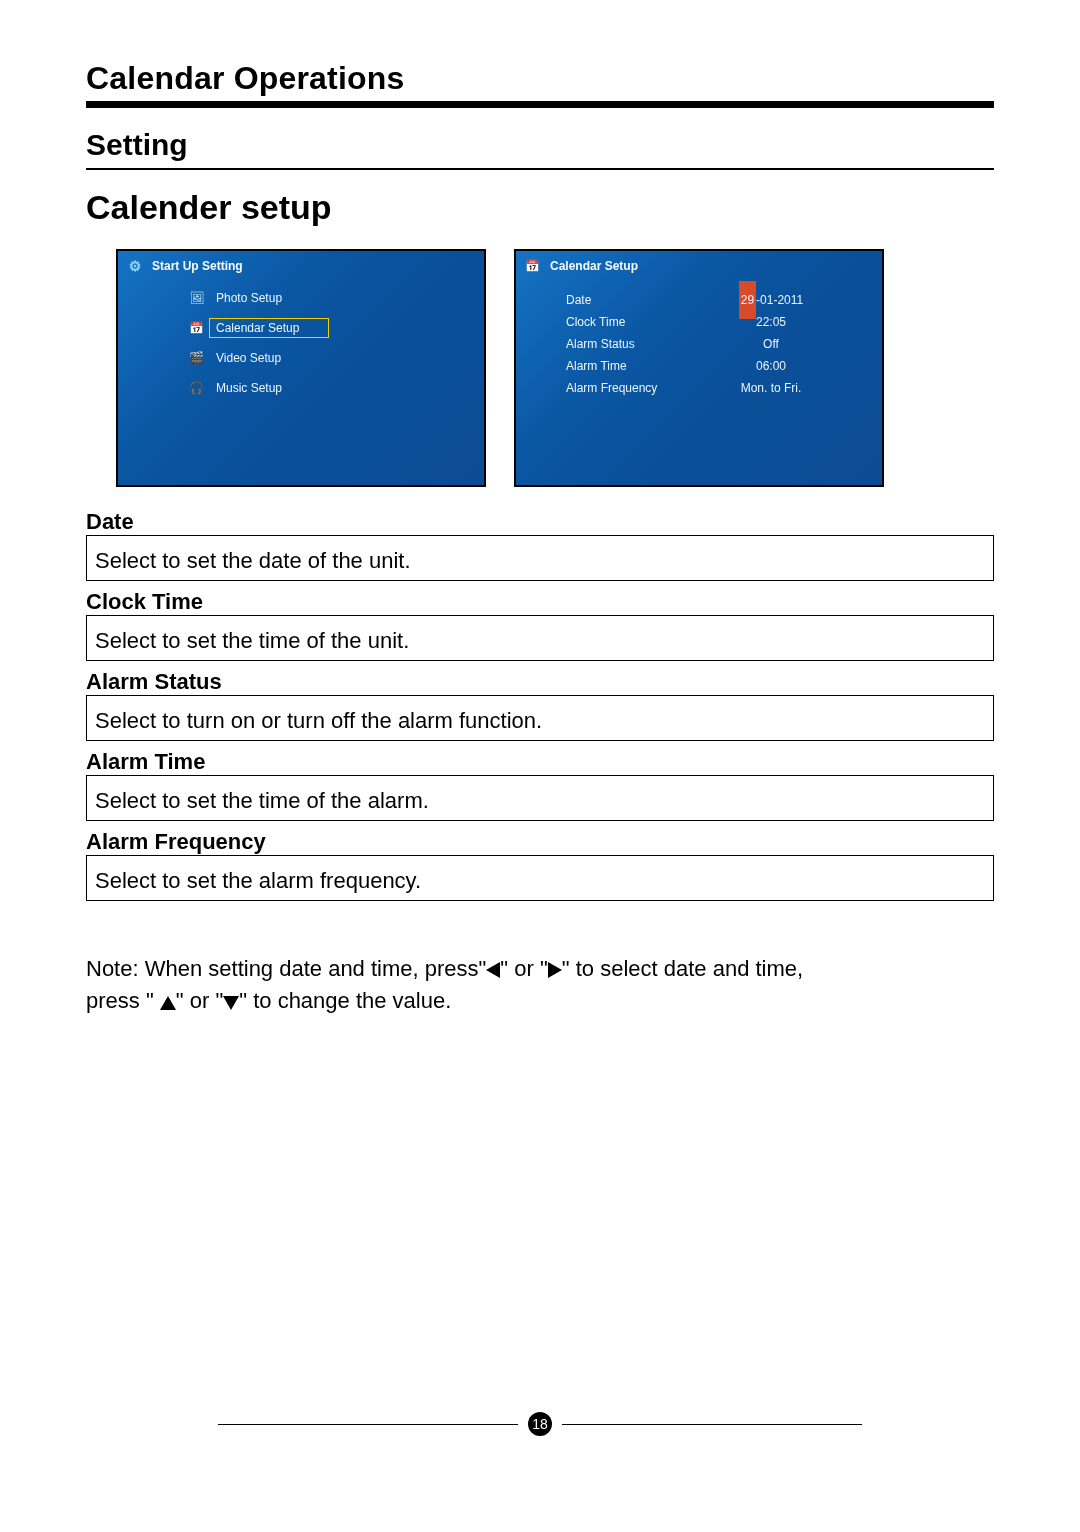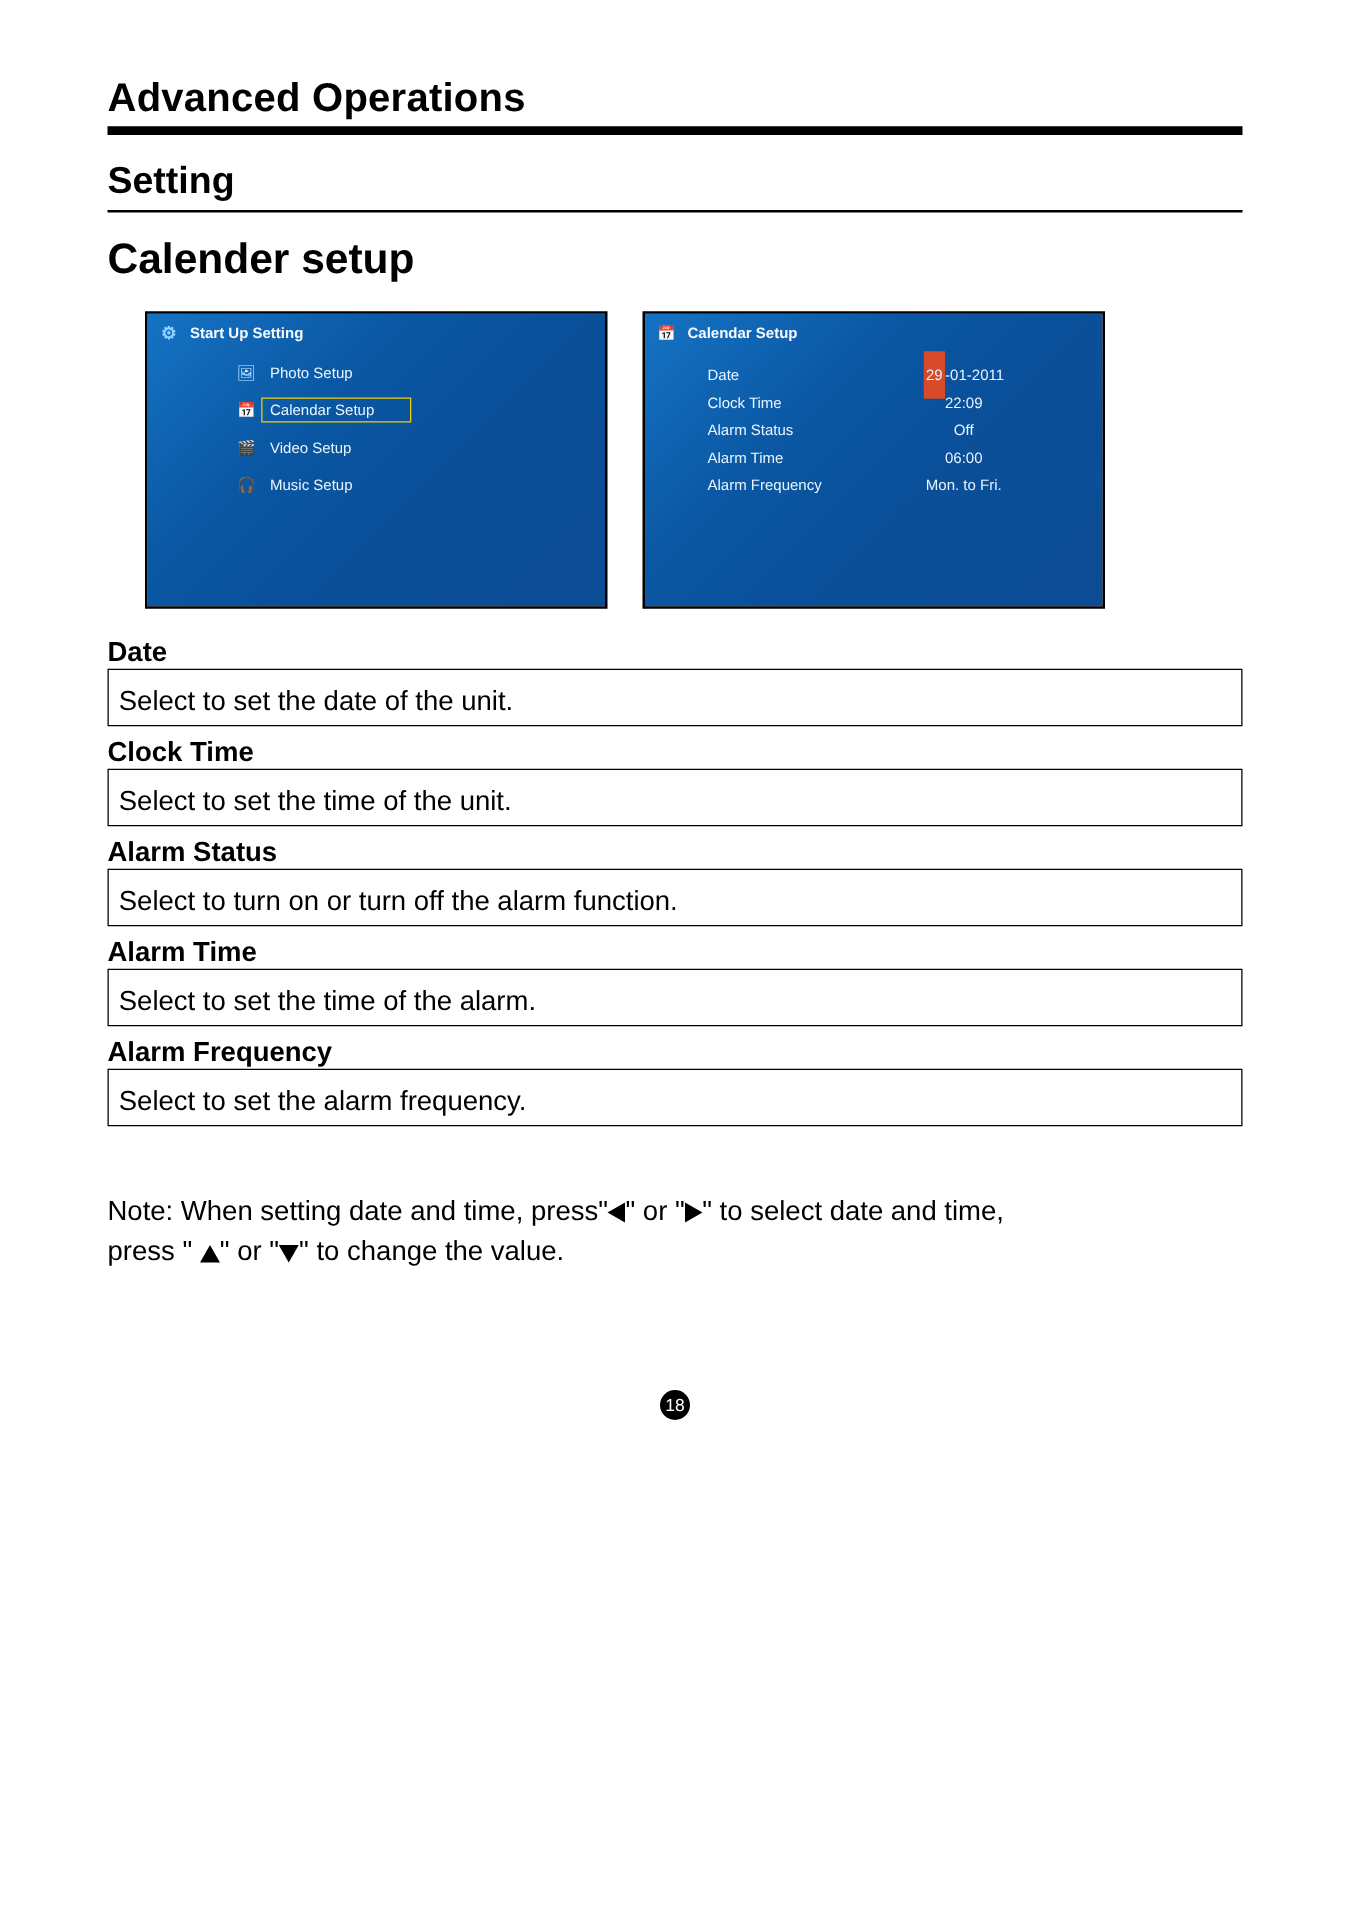--- a/index.html
+++ b/index.html
@@ -160,21 +160,20 @@
     border-right: 8px solid transparent;
     border-top: 14px solid #000;
   }
   .footer {
     position: absolute;
     left: 0; right: 0;
     bottom: 96px;
     display: flex;
     align-items: center;
     justify-content: center;
-    flex-direction: column;
   }
   .footer .line {
     flex: 0 0 300px;
     border-top: 1px solid #000;
     height: 0;
   }
   .footer .pagenum {
     width: 24px; height: 24px;
     border-radius: 50%;
     background: #000;
@@ -187,21 +186,21 @@
   .ico-gear::before { content: "⚙"; }
   .ico-photo::before { content: "🖼"; font-size: 12px; }
   .ico-cal::before { content: "📅"; font-size: 12px; }
   .ico-video::before { content: "🎬"; font-size: 12px; }
   .ico-music::before { content: "🎧"; font-size: 12px; }
   .ico-sys::before { content: "⚙"; font-size: 12px; }
 </style>
 </head>
 <body>
 
-<div class="page-title">Advanced Operations</div>
+<div class="page-title">Calendar Operations</div>
 <hr class="thick-rule">
 
 <div class="section-setup-heading">Setting</div>
 <hr class="thin-rule">
 
 <div class="calender-heading">Calender setup</div>
 
 <div class="screens">
 
   <div class="screen">
@@ -234,21 +233,21 @@
       <span class="title-icon ico-cal"></span>
       <span>Calendar Setup</span>
     </div>
     <div class="detail-items">
       <div class="detail-row selected">
         <span class="detail-label">Date</span>
         <span class="detail-value"><span class="day-part">29</span><span>-01-2011</span></span>
       </div>
       <div class="detail-row">
         <span class="detail-label">Clock Time</span>
-        <span class="detail-value">22:09</span>
+        <span class="detail-value">22:05</span>
       </div>
       <div class="detail-row">
         <span class="detail-label">Alarm Status</span>
         <span class="detail-value">Off</span>
       </div>
       <div class="detail-row">
         <span class="detail-label">Alarm Time</span>
         <span class="detail-value">06:00</span>
       </div>
       <div class="detail-row">

